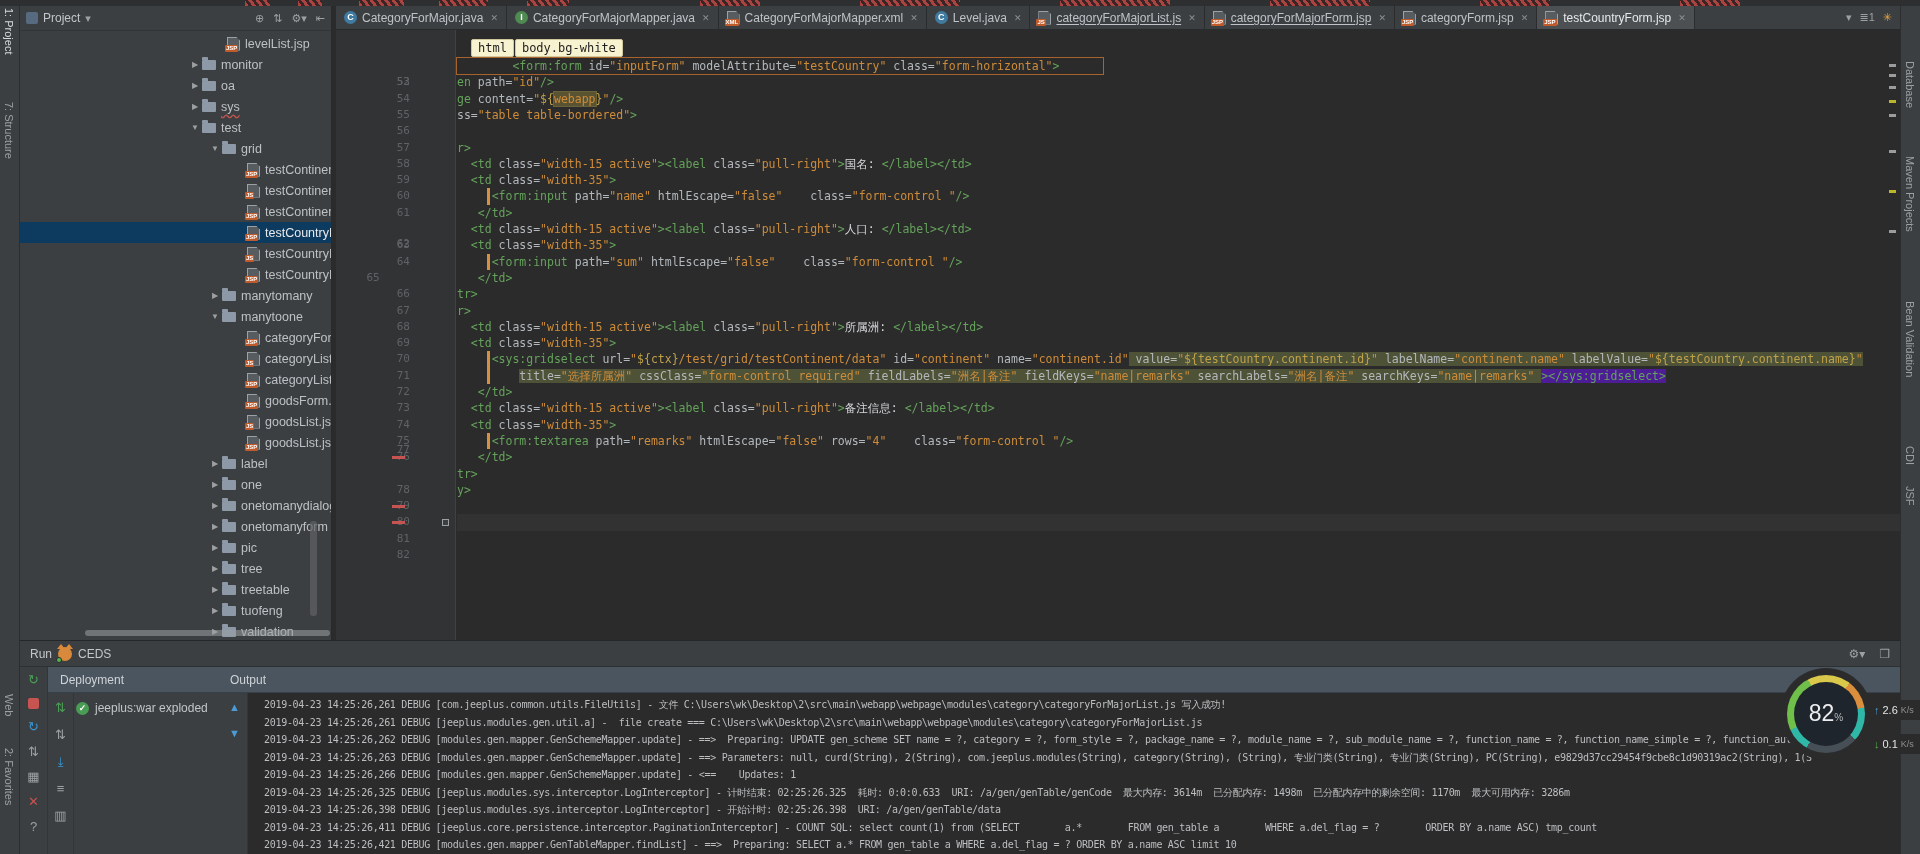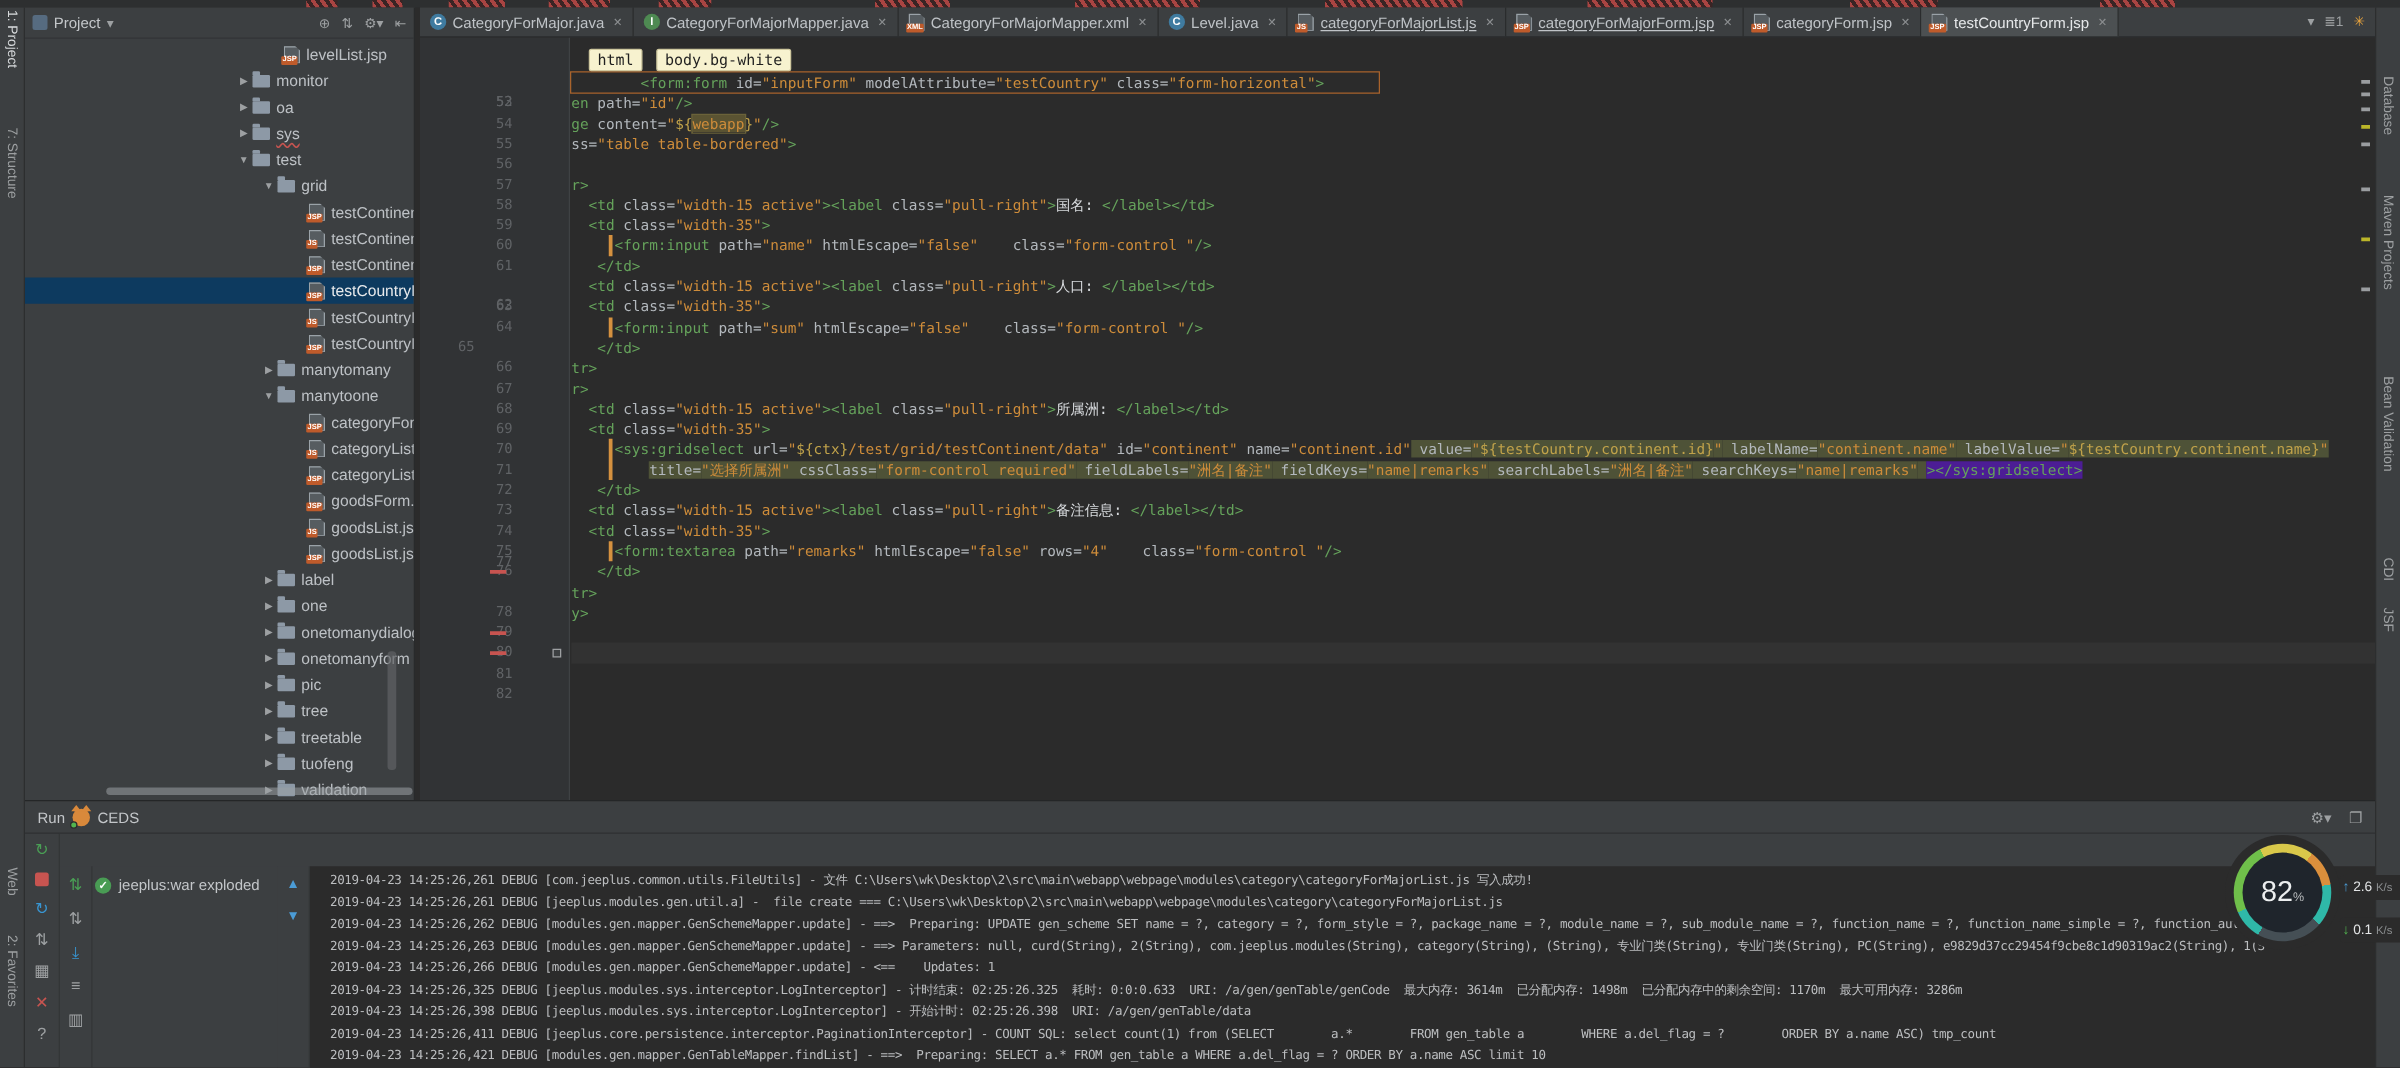--- a/index.html
+++ b/index.html
@@ -53,21 +53,21 @@
   .code-line{position:absolute;left:121px;height:17px;font:11.5px/16.3px "DejaVu Sans Mono",monospace;white-space:pre;color:#b3b8bd}
   .ct{color:#65a25b}.ca{color:#b3b8bd}.cs{color:#ce8c3a}.cw{color:#d8dbde}.ce{color:#c0a24a}
   .sel{background:#4e5237}
   .hl{background:#5a5332;box-shadow:0 0 0 1px #6a6239}
   .tagm{background:#4c1d95}
   #linebox{position:absolute;left:120px;top:27px;width:648px;height:18px;border:1px solid #a8632c}
   #caretrow{position:absolute;left:121px;width:1443px;height:16.3px;background:#323232}
   .chbar{position:absolute;left:151px;width:3px;background:#d5913f}
   .rdash{position:absolute;left:56px;width:13px;height:3px;background:#c75450}
   .foldsq{position:absolute;left:106px;width:7px;height:7px;border:1px solid #9da0a2;background:#3c3f41}
-  #crumbs{position:absolute;left:135px;top:9px;display:flex;gap:11px}
+  #crumbs{position:absolute;left:135px;top:9px;display:flex;gap:1px}
   .crumb{background:#f7f2cf;border:1px solid #cfc89f;color:#1f1f1f;font:12px/16px "DejaVu Sans Mono",monospace;padding:0 6px;border-radius:2px}
   .stripe{position:absolute;width:7px;height:3px;background:#9a9da0;right:4px}
   .stripe.y{background:#bbb529}
 
   
   #rightbar{position:absolute;left:1900px;top:6px;width:20px;height:848px;background:#3c3f41;border-left:1px solid #2c2e2f}
 
   
   #runpanel{position:absolute;left:20px;top:640px;width:1880px;height:214px;background:#3c3f41;border-top:1px solid #242627}
   #runheader{position:absolute;left:0;top:0;width:100%;height:26px;display:flex;align-items:center;gap:6px;padding:0 10px;border-bottom:1px solid #2e3132;font-size:12px;color:#c3c6c9}
@@ -496,20 +496,24 @@
     </div>
     <div id="runtools">
         <span class="rticon green">↻</span>
         <div class="stopsq"></div>
         <span class="rticon blue">↻</span>
         <span class="rticon ">⇅</span>
         <span class="rticon ">▦</span>
         <span class="rticon red">✕</span>
         <span class="rticon ">?</span>
       </div>
+    <div id="depltabs">
+      <span id="depltab">Deployment</span>
+      <span id="outtab">Output</span>
+    </div>
     <div id="deplbody">
       <div id="depltools">
           <span class="rticon green">⇅</span>
           <span class="rticon ">⇅</span>
           <span class="rticon blue">⤓</span>
           <span class="rticon ">≡</span>
           <span class="rticon ">▥</span>
         </div>
       <div id="deplrow">
         <span class="okicon">✓</span>

